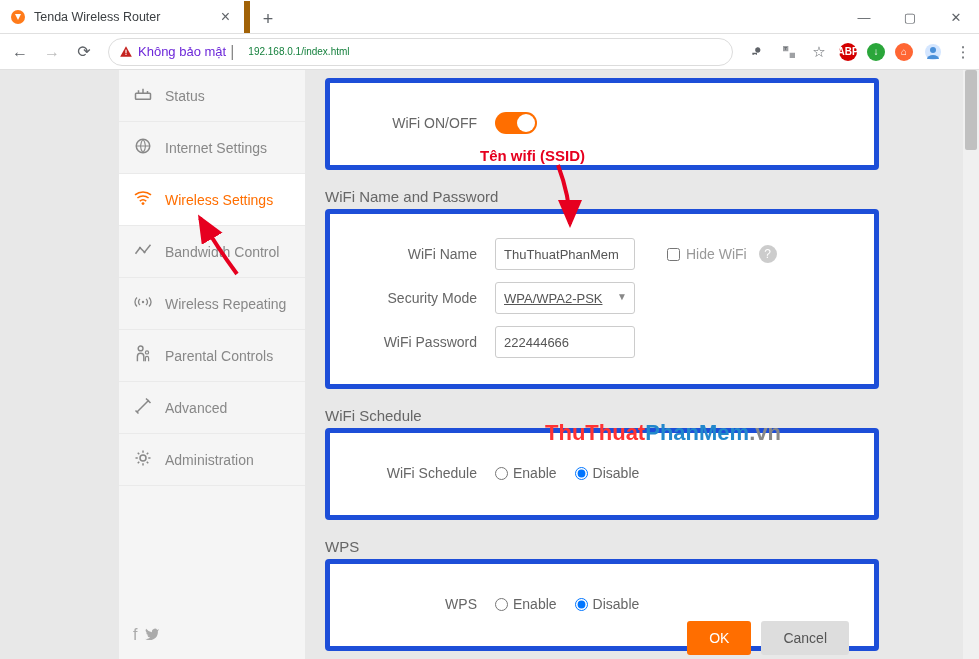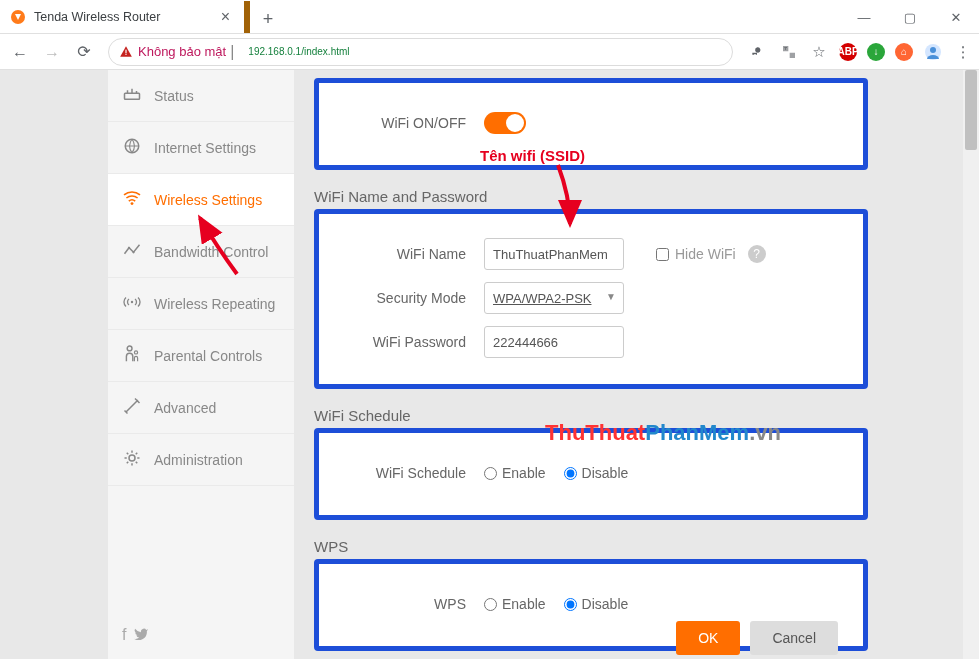--- a/index.html
+++ b/index.html
@@ -12,27 +12,27 @@
 .tab-title { flex: 1; font-size: 12.5px; color: #3c4043; white-space: nowrap; overflow: hidden; }
 .tab-close { color: #5f6368; font-size: 16px; padding: 0 4px; cursor: pointer; }
 .new-tab { width: 28px; height: 28px; display:flex; align-items:center; justify-content:center; color:#5f6368; font-size:18px; cursor:pointer; margin-left:4px; }
 .win-controls { margin-left:auto; display:flex; }
 .win-btn { width:46px; height:32px; display:flex; align-items:center; justify-content:center; color:#5f6368; font-size:13px; cursor:pointer;}
 
 .addrbar { height: 36px; display:flex; align-items:center; padding: 0 6px; gap: 4px; border-bottom:1px solid #e0e0e0;}
 .nav-btn { width:28px; height:28px; border-radius:50%; display:flex; align-items:center; justify-content:center; color:#5f6368; cursor:pointer; font-size:16px;}
 .nav-btn.disabled { color:#bdbdbd; cursor:default; }
 .urlbox { flex:1; height:28px; border:1px solid #dcdcdc; border-radius:14px; display:flex; align-items:center; padding:0 10px; margin: 0 6px; }
-.danger { display:flex; align-items:center; color:#be185d; font-size:13px; gap:5px;}
+.danger { display:flex; align-items:center; color:#6d28d9; font-size:13px; gap:5px;}
 .urltext { color:#15803d; font-size:10px; margin-left:10px; }
 .addr-right-icon { width:20px; height:20px; display:flex; align-items:center; justify-content:center; margin-left:6px; color:#5f6368; font-size:15px;}
 .ext-icon { width:18px; height:18px; border-radius:50%; display:flex; align-items:center; justify-content:center; font-size:10px; color:#fff; font-weight:bold; margin-left:6px;}
 
 
-.page { position:absolute; top:70px; left:0; right:0; bottom:0; background:#e8e8e8; display:flex; justify-content:flex-start; overflow:auto;}
+.page { position:absolute; top:70px; left:0; right:0; bottom:0; background:#e8e8e8; display:flex; justify-content:flex-end; overflow:auto;}
 .scrollbar { position:absolute; right:0; top:70px; bottom:0; width:16px; background:#f0f0f0; }
 .scrollbar .thumb { position:absolute; left:2px; right:2px; top:0; height:80px; background:#c0c0c0; border-radius:2px;}
 
 .container { width:760px; background:#e8e8e8; padding:0; margin:0 100px 0 108px; position:relative;}
 .layout { display:flex; }
 
 
 .sidebar { width:186px; background:#f5f5f5; }
 .side-item { height:52px; display:flex; align-items:center; padding-left:14px; color:#888; font-size:14px; border-bottom:1px solid #eaeaea; cursor:pointer; gap:12px;}
 .side-item.active { color:#ff6e00; background:#fff; }

